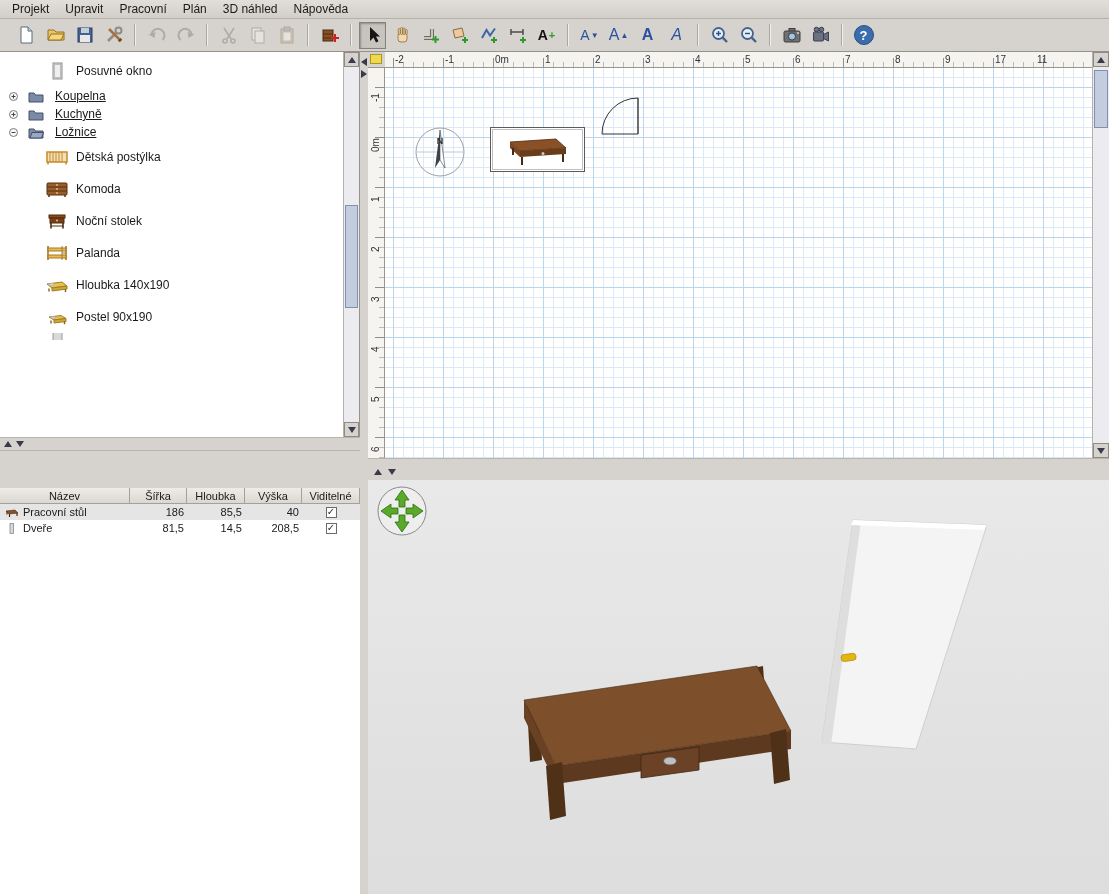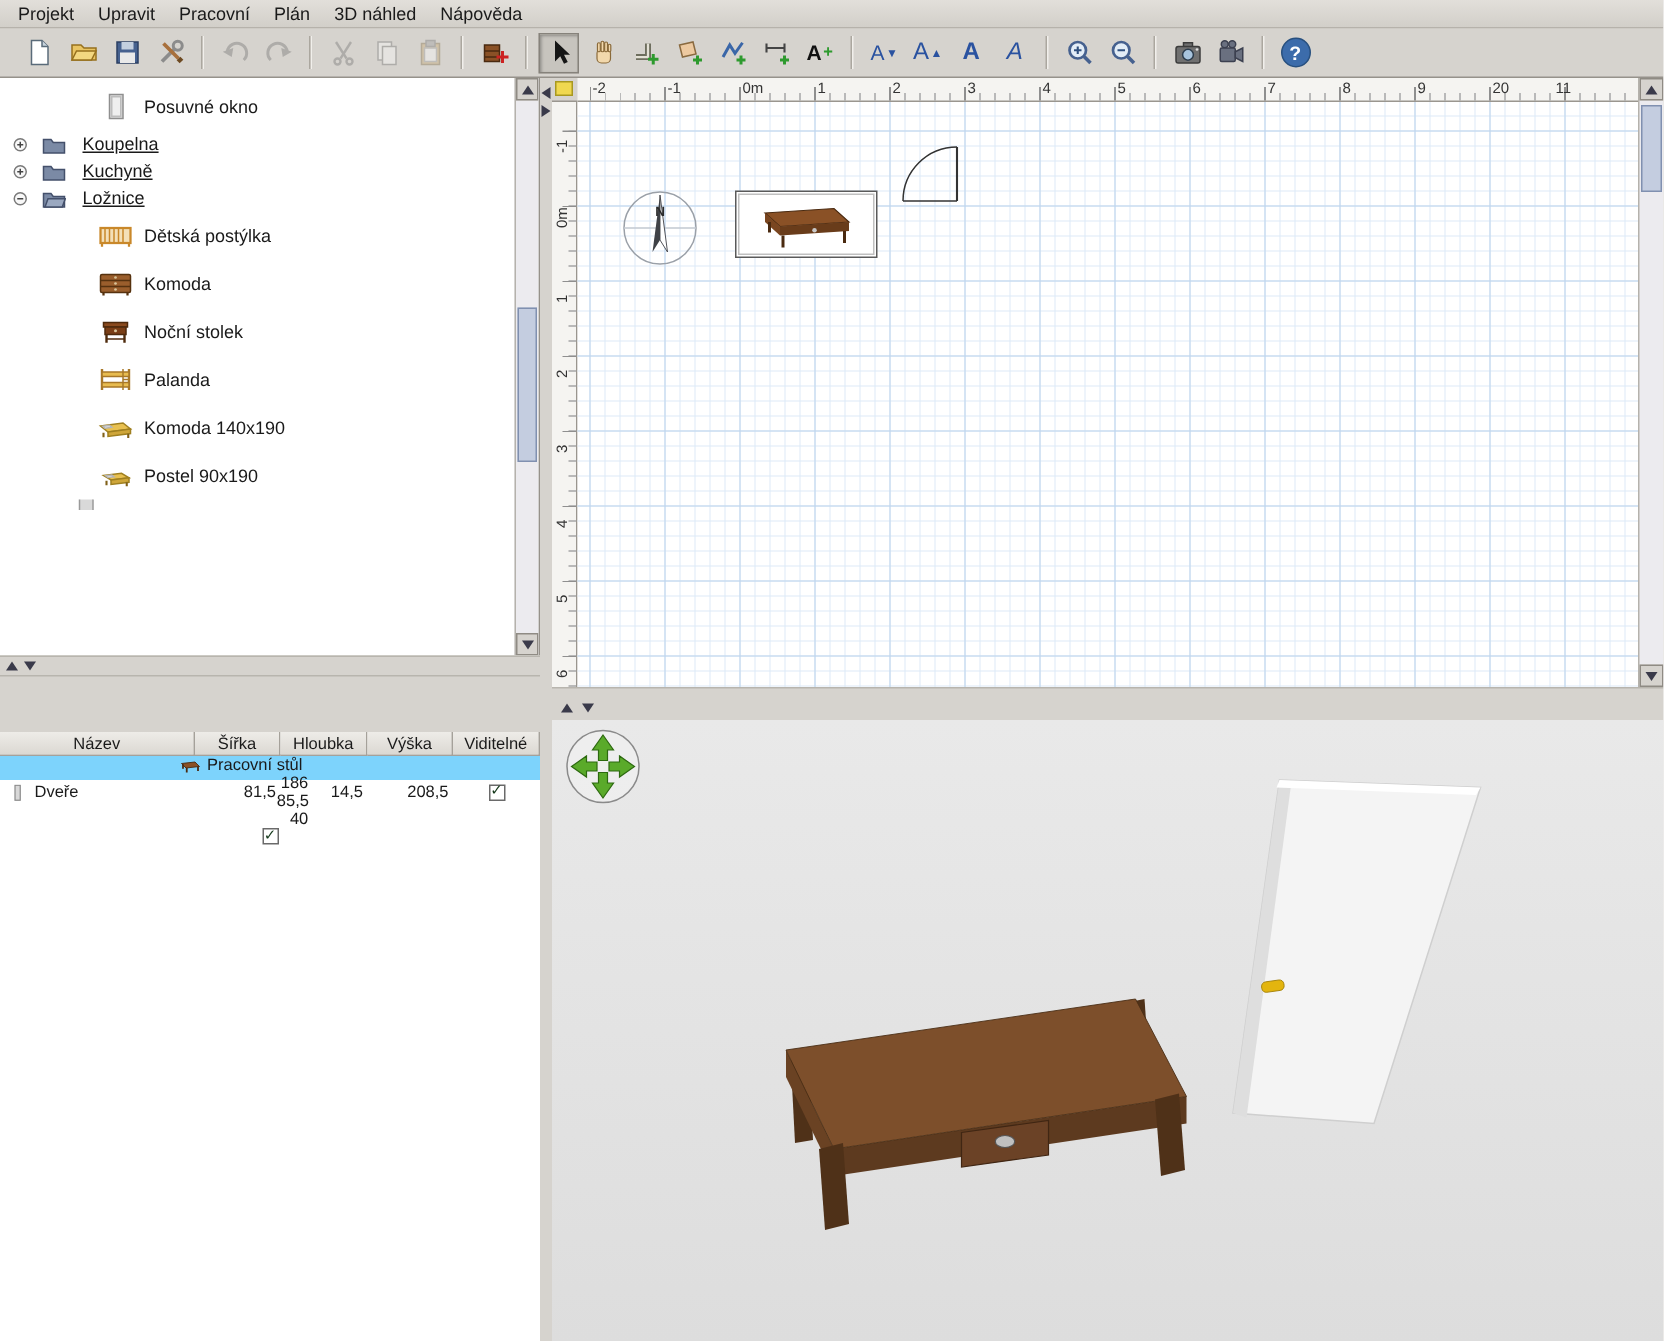--- a/index.html
+++ b/index.html
@@ -29,21 +29,21 @@
   .black-a { color:#111; font-size:14px; font-weight:bold; }
   .green-plus { color:#2e9a2e; font-size:11px; font-weight:bold; margin-left:1px; }
   .help-circle { width:20px; height:20px; border-radius:50%; background:#3c6cab; border:1px solid #28507f;
                  color:#fff; font-weight:bold; font-size:13px; display:flex; align-items:center; justify-content:center; }
 
   
   .tree-panel { position:absolute; top:52px; left:0; width:360px; height:385px; background:#ffffff;
                 border-right:1px solid #96928b; overflow:hidden; }
   .tree-content { position:absolute; top:0; left:0; right:16px; bottom:0; overflow:hidden; padding-top:3px; }
   .trow { display:flex; align-items:center; }
-  .trow.item { height:32px; padding-left:64px; }
+  .trow.item { height:32px; padding-left:44px; }
   .trow.folder { height:18px; padding-left:6px;text-decoration:underline; }
   .ticon { width:26px; display:flex; justify-content:center; margin-right:6px; }
   .toggle { width:14px; display:flex; justify-content:center; margin-right:3px; }
   .tlabel { white-space:nowrap; }
   .trow.partial { height:7px; overflow:hidden; padding-left:44px; }
 
   
   .vscroll { position:absolute; top:0; right:0; width:16px; bottom:0; background:#ecebef; border-left:1px solid #b5b2ac; }
   .sbtn { position:absolute; left:0; width:15px; height:15px; background:#d6d3ce; border:1px solid #8f8b84;
           display:flex; align-items:center; justify-content:center; }
@@ -63,21 +63,21 @@
                border-top:1px solid #b8b5ae; }
   .hdivider2 .tri-u { position:absolute; left:6px; top:10px; }
   .hdivider2 .tri-d { position:absolute; left:20px; top:10px; }
 
   
   .table-panel { position:absolute; top:451px; left:0; width:360px; height:443px; background:#ffffff;margin-top:37px; }
   .thead { display:flex; height:16px; }
   .th { background:linear-gradient(#eeece8,#dbd8d2); border-right:1px solid #a5a19a; border-bottom:1px solid #a5a19a;
         display:flex; align-items:center; justify-content:center; font-size:11px; height:16px; }
   .tr { display:flex; height:16px; align-items:center; }
-  .tr.selected { background:#7dd3fc;flex-direction:column; }
+  .tr.selected { background:#e5e5e5; }
   .td { height:16px; display:flex; align-items:center; font-size:11px; padding:0 3px; }
   .td.num { justify-content:flex-end; }
   .td.center { justify-content:center; }
   .c0{width:130px;} .c1{width:57px;} .c2{width:58px;} .c3{width:57px;} .c4{width:58px;}
   .checkbox { width:11px; height:11px; background:#fff; border:1px solid #6a6a6a; display:flex;
               align-items:center; justify-content:center; font-size:10px; line-height:1; color:#14381a; }
   .rowicon { width:18px; display:flex; justify-content:center; margin-right:2px; }
 
   
   .plan-panel { position:absolute; top:52px; left:368px; width:741px; height:406px; background:#d6d3ce; }
@@ -428,21 +428,21 @@
       <div class="trow item">
         <span class="ticon">
             <svg viewBox="0 0 24 18" width="24" height="18">
               <polygon points="2,8 17,6 22,10 7,12" fill="#e8c050" stroke="#a08020"></polygon>
               <polygon points="7,12 22,10 22,13 7,15" fill="#cfa63a" stroke="#a08020"></polygon>
               <polygon points="3.5,8.2 8,7.6 9.5,8.9 5,9.5" fill="#f5f5f5" stroke="#b5b5b5"></polygon>
               <line x1="4" y1="12.5" x2="4" y2="15.5" stroke="#806018" stroke-width="1.4"></line>
               <line x1="20.5" y1="13.2" x2="20.5" y2="16" stroke="#806018" stroke-width="1.4"></line>
             </svg>
           </span>
-        <span class="tlabel">Komoda 140x190</span>
+        <span class="tlabel">Hloubka 140x190</span>
       </div>
 
       <div class="trow item">
         <span class="ticon">
             <svg viewBox="0 0 24 18" width="24" height="18">
               <polygon points="4,9 16,7.5 21,10.5 9,12" fill="#e8c050" stroke="#a08020"></polygon>
               <polygon points="9,12 21,10.5 21,13.5 9,15" fill="#cfa63a" stroke="#a08020"></polygon>
               <polygon points="5.5,9.2 9.5,8.7 11,9.8 7,10.3" fill="#f5f5f5" stroke="#b5b5b5"></polygon>
               <line x1="6" y1="12.5" x2="6" y2="15.5" stroke="#806018" stroke-width="1.4"></line>
               <line x1="19.5" y1="13.5" x2="19.5" y2="16.2" stroke="#806018" stroke-width="1.4"></line>
@@ -546,21 +546,21 @@
       <span class="rlab" style="left:110px">0m</span>
       <span class="rlab" style="left:160px">1</span>
       <span class="rlab" style="left:210px">2</span>
       <span class="rlab" style="left:260px">3</span>
       <span class="rlab" style="left:310px">4</span>
       <span class="rlab" style="left:360px">5</span>
       <span class="rlab" style="left:410px">6</span>
       <span class="rlab" style="left:460px">7</span>
       <span class="rlab" style="left:510px">8</span>
       <span class="rlab" style="left:560px">9</span>
-      <span class="rlab" style="left:610px">20</span>
+      <span class="rlab" style="left:610px">17</span>
       <span class="rlab" style="left:652px">11</span>
     </div>
 
     <div class="vruler">
       <span class="vlab" style="top:34px">-1</span>
       <span class="vlab" style="top:84px">0m</span>
       <span class="vlab" style="top:134px">1</span>
       <span class="vlab" style="top:184px">2</span>
       <span class="vlab" style="top:234px">3</span>
       <span class="vlab" style="top:284px">4</span>

